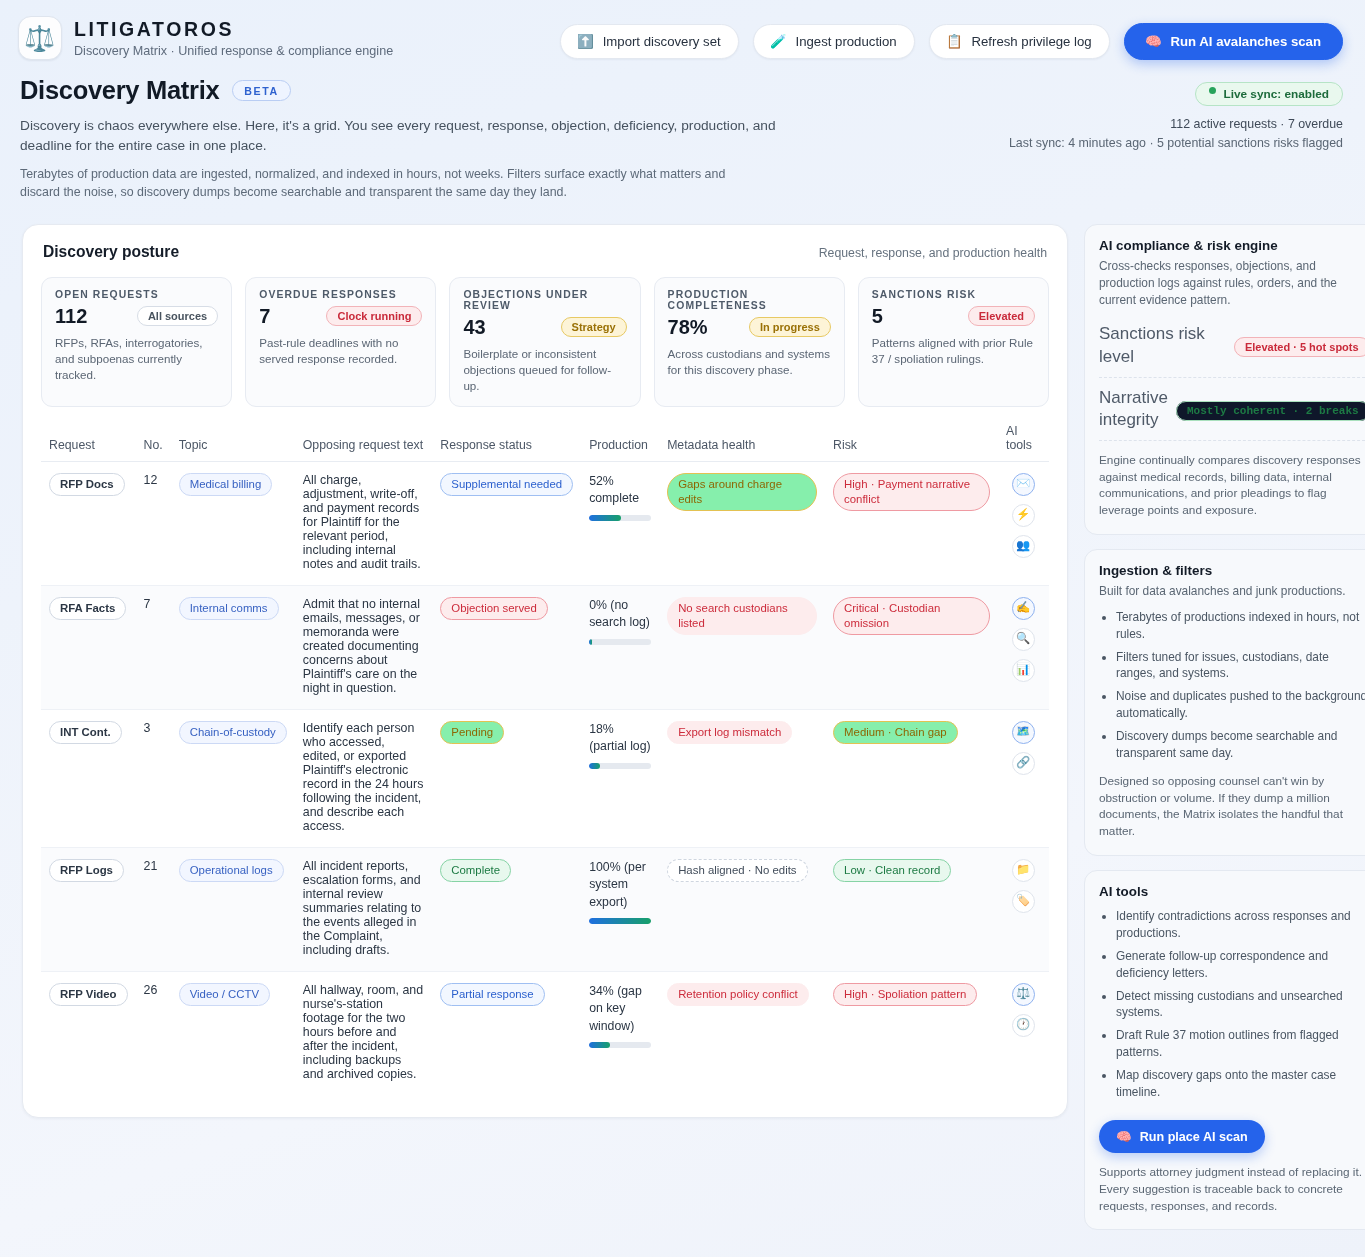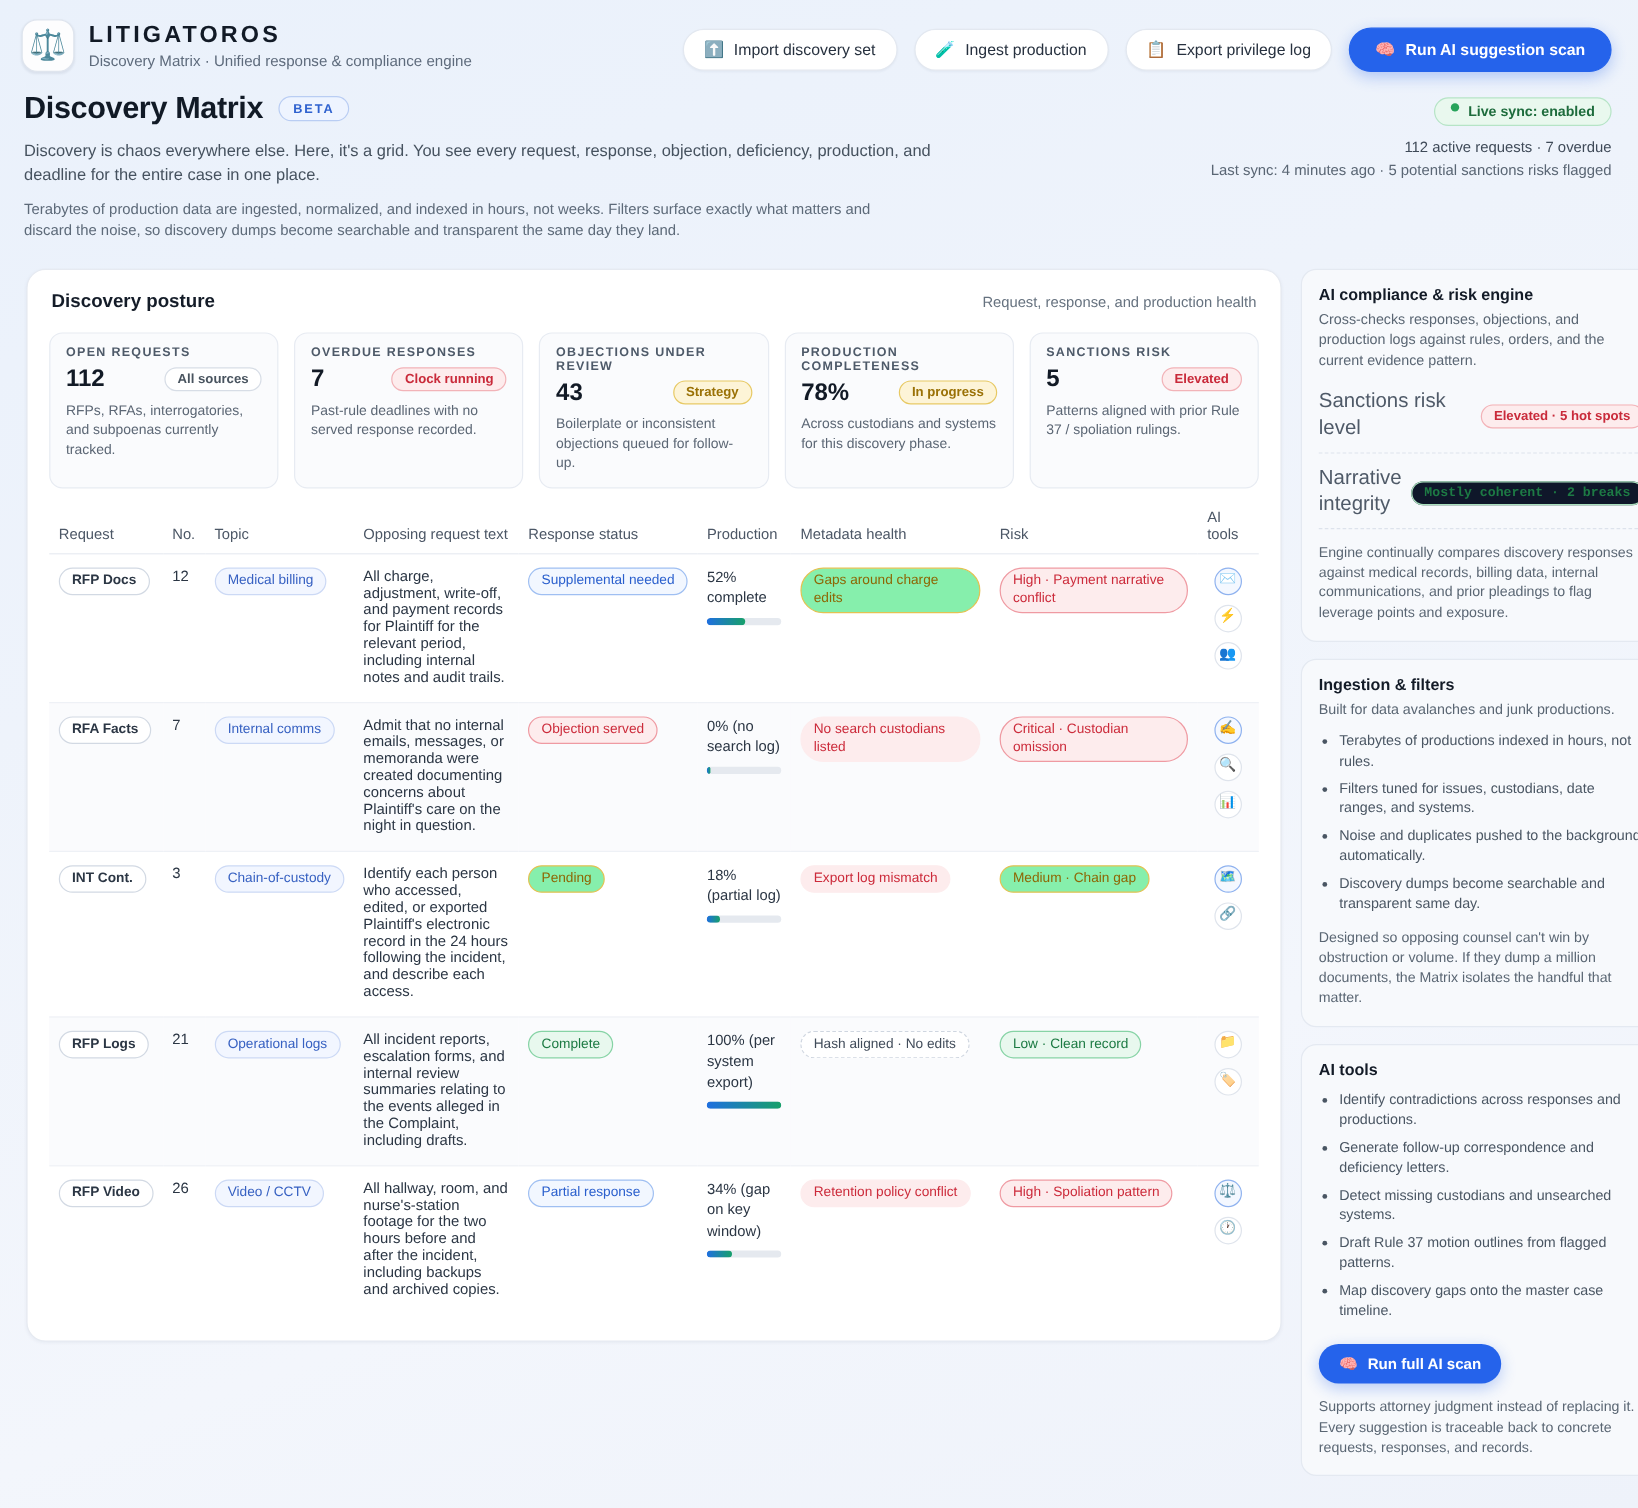--- a/index.html
+++ b/index.html
@@ -190,25 +190,25 @@
       <button class="btn">
         <span class="gi">⬆️</span>
         <span>Import discovery set</span>
       </button>
       <button class="btn">
         <span class="gi">🧪</span>
         <span>Ingest production</span>
       </button>
       <button class="btn">
         <span class="gi">📋</span>
-        <span>Export privilege log</span>
+        <span>Refresh privilege log</span>
       </button>
       <button class="btn primary">
         <span class="gi">🧠</span>
-        <span>Run AI suggestion scan</span>
+        <span>Run AI avalanches scan</span>
       </button>
     </div>
   </div>
 
   <div class="hero">
     <div class="hero-left">
       <div class="title-row">
         <h1>Discovery Matrix</h1>
         <span class="beta">BETA</span>
       </div>
@@ -436,20 +436,20 @@
         <h3>AI tools</h3>
         <ul id="aitools-bullets">
             <li>Identify contradictions across responses and productions.</li>
             <li>Generate follow-up correspondence and deficiency letters.</li>
             <li>Detect missing custodians and unsearched systems.</li>
             <li>Draft Rule 37 motion outlines from flagged patterns.</li>
             <li>Map discovery gaps onto the master case timeline.</li>
           </ul>
         <button class="scanbtn">
           <span>🧠</span>
-          <span>Run full AI scan</span>
+          <span>Run place AI scan</span>
         </button>
         <p class="foot">Supports attorney judgment instead of replacing it. Every suggestion is traceable back to concrete requests, responses, and records.</p>
       </div>
 
     </div>
   </div>
 </div>
 
 </body></html>

